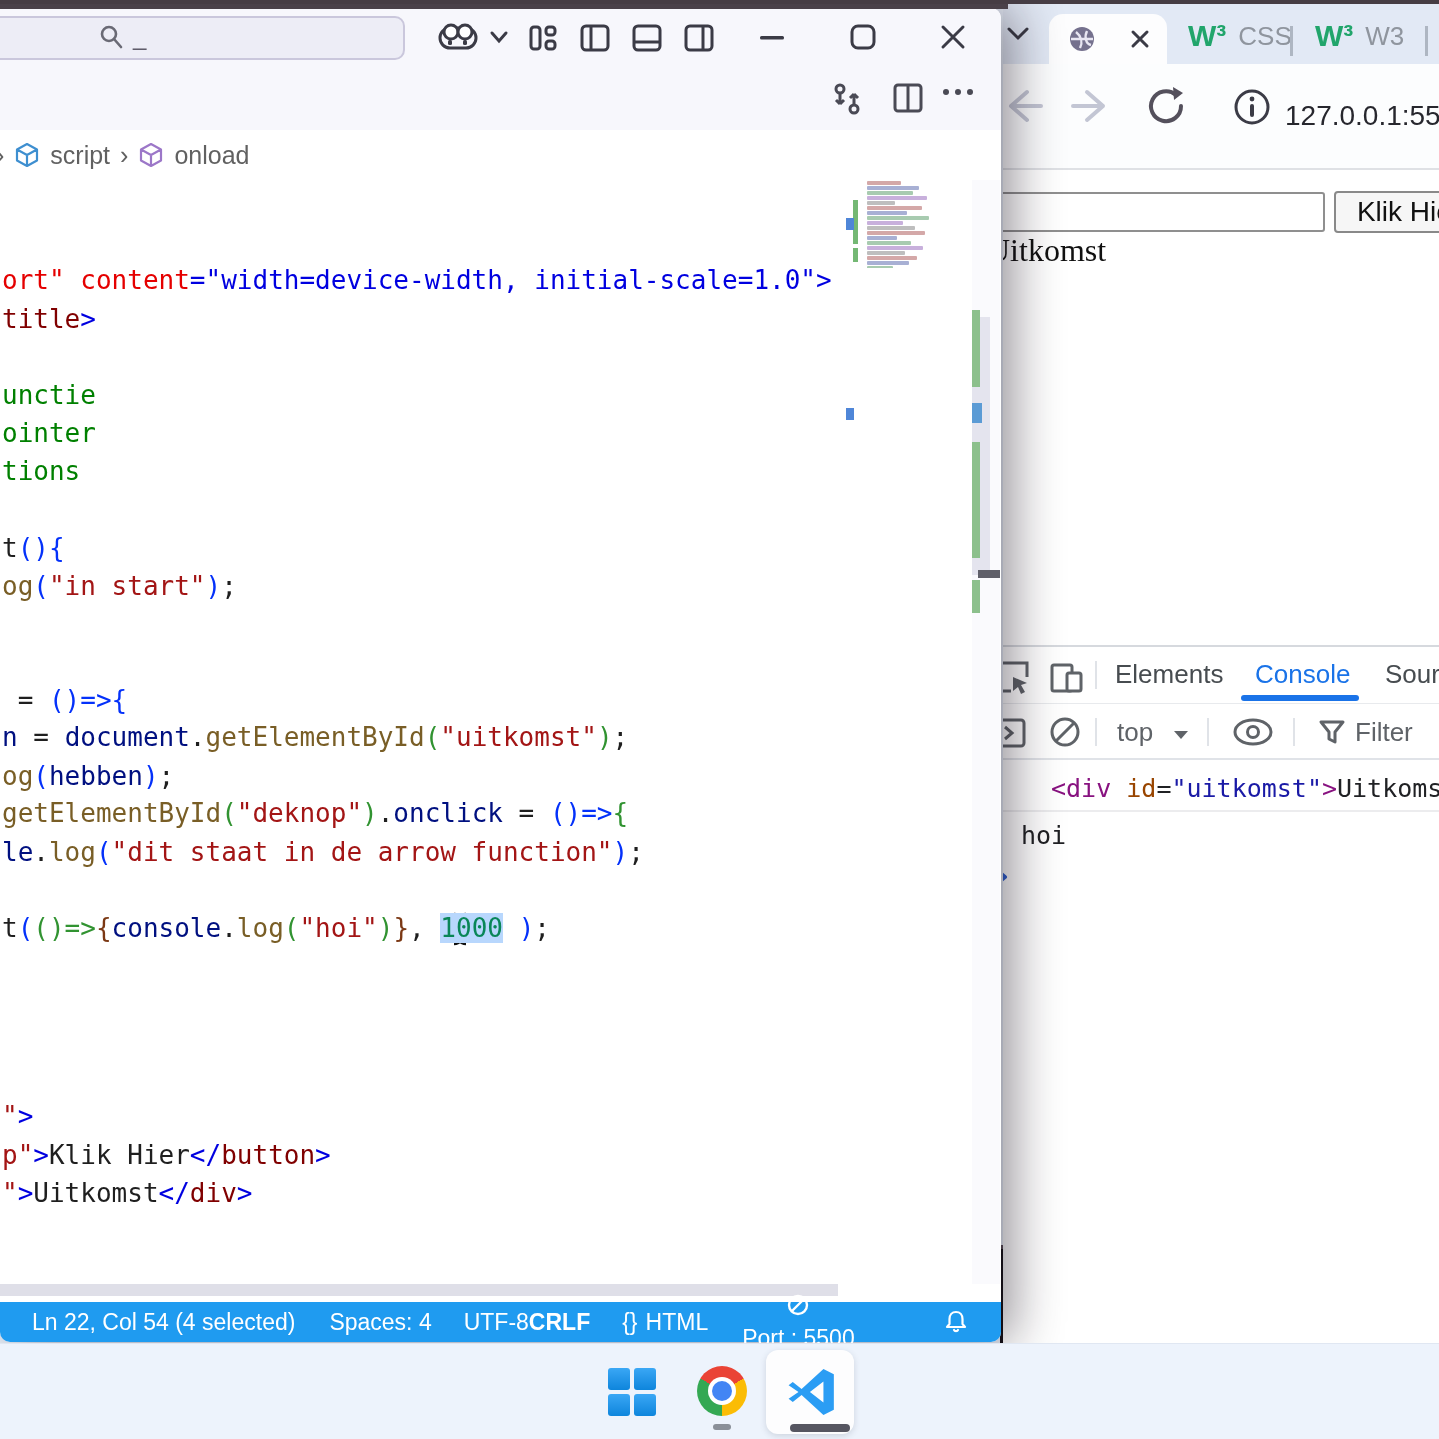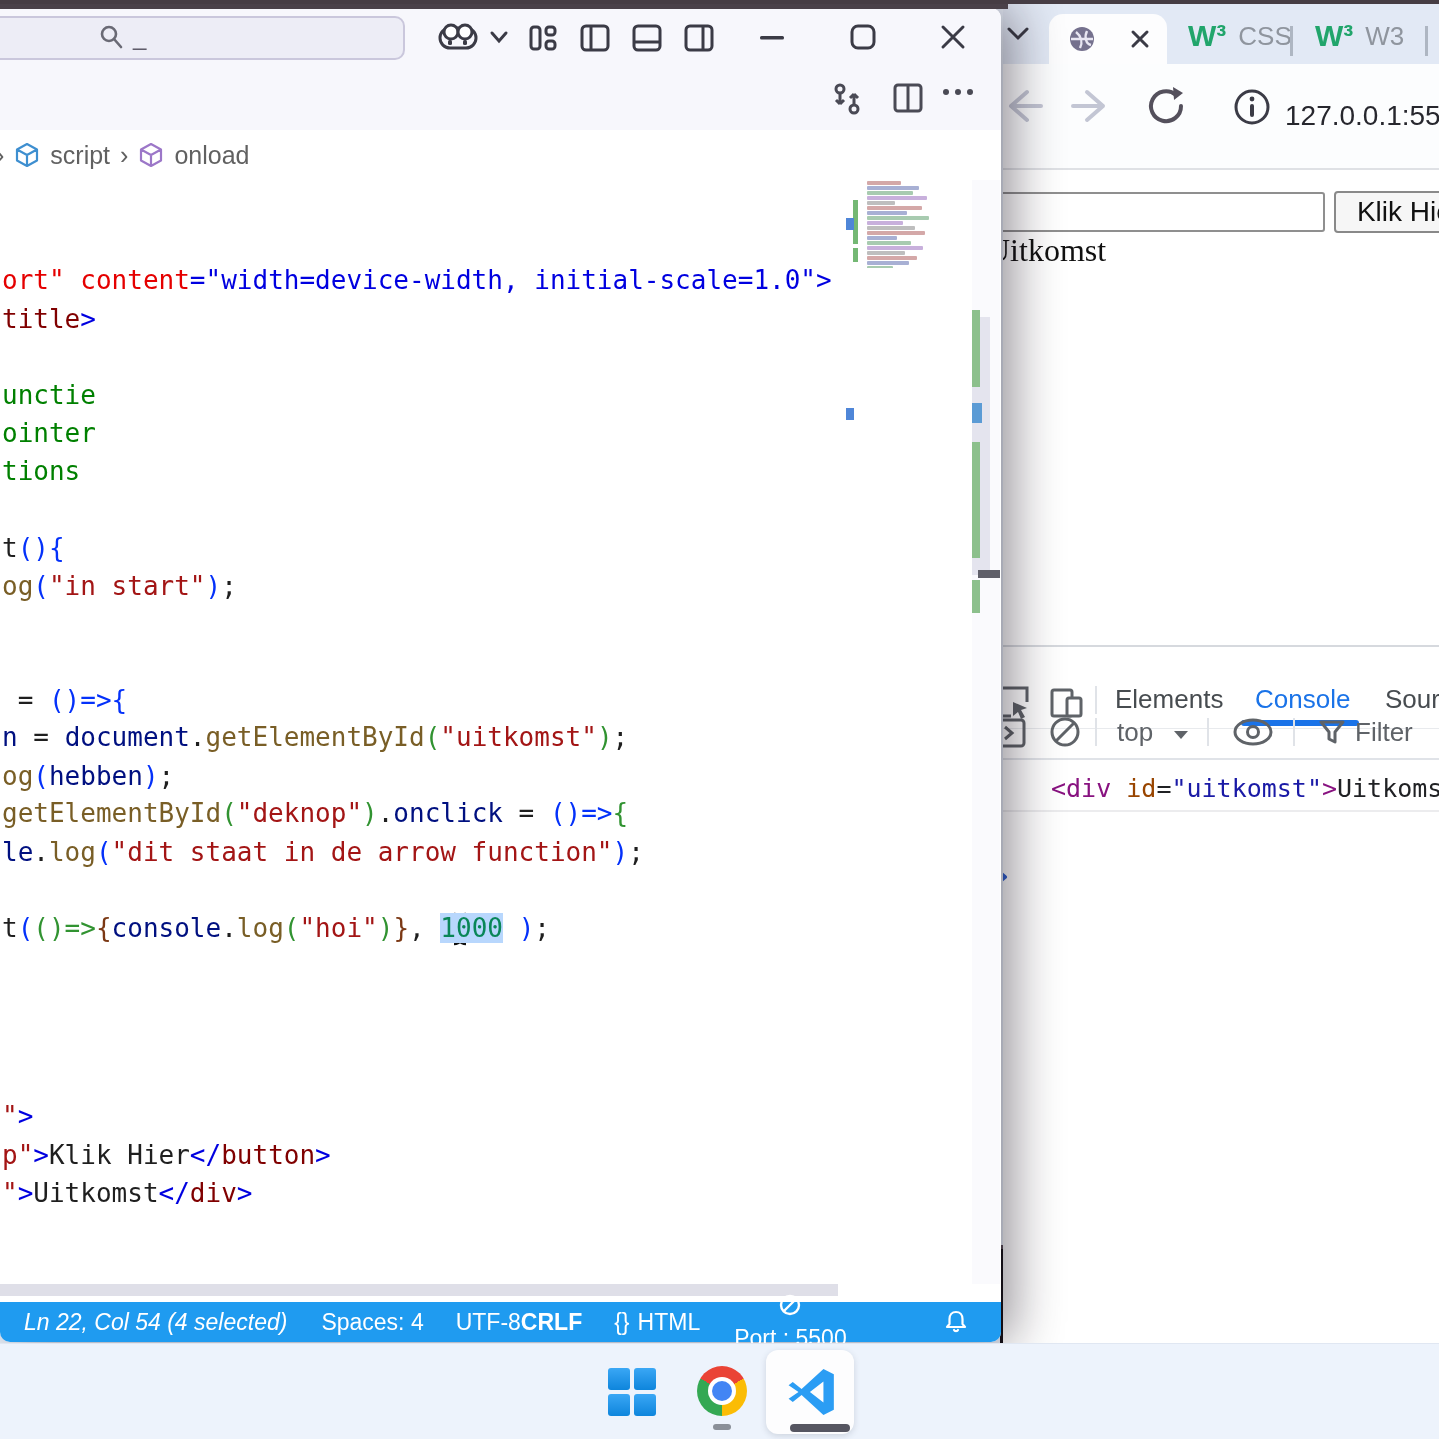--- a/index.html
+++ b/index.html
@@ -36,21 +36,21 @@
   .page-input { position:absolute; left:-20px; top:20px; width:342px; height:40px;
                 border:2px solid #8f8f8f; border-radius:3px; background:#fff; font-size:24px; padding:0 8px; }
   .page-button { position:absolute; left:331px; top:19px; width:150px; height:42px;
                  border:2px solid #898989; border-radius:4px; background:#f6f6f6;
                  font-size:28px; color:#111; font-family:"Liberation Sans", sans-serif; }
   .page-output { position:absolute; left:-16px; top:60px; font-family:"Liberation Serif", serif;
                  font-size:32px; color:#111; }
 
   .devtools { position:absolute; left:0; top:645px; width:100%; height:601px; background:#fff;
               border-top:2px solid #d6d9de; }
-  .dtrow1 { position:absolute; left:0; top:0; width:100%; height:57px; border-bottom:1px solid #e8eaed;margin-top:25px; }
+  .dtrow1 { position:absolute; left:0; top:0; width:100%; height:57px; border-bottom:1px solid #e8eaed; }
   .dtrow2 { position:absolute; left:0; top:57px; width:100%; height:56px; border-bottom:2px solid #e0e3e8; }
   .dt-tab { position:absolute; top:12px; font-size:26px; color:#474c50; }
   .dt-tab.active { color:#1a73e8; }
   .dt-underline { position:absolute; left:238px; top:48px; width:118px; height:6px; background:#1a73e8; border-radius:4px; }
   .dt-sep { position:absolute; top:14px; width:2px; height:28px; background:#e0e3e8; }
   .dt-label { font-size:26px; color:#5f6368; }
   .console-area { position:absolute; left:0; top:113px; width:100%; height:488px; background:#fff; }
   .console-entry { position:absolute; left:0; width:100%; font-family:"DejaVu Sans Mono", monospace;
                    font-size:25px; white-space:pre; }
   .console-entry.element { top:6px; height:46px; line-height:46px; padding-left:48px; border-bottom:2px solid #ececee; }
@@ -241,20 +241,21 @@
         <span class="dt-sep" style="left:290px;"></span>
         <span style="position:absolute; left:314px; top:13px;">
           <svg width="30" height="30" viewBox="0 0 30 30">
               <path d="M4 5 H26 L18 15 V25 L12 22 V15 Z" fill="none" stroke="#5f6368" stroke-width="3" stroke-linejoin="round"></path>
             </svg>
         </span>
         <span class="dt-label" style="position:absolute; left:352px; top:13px;">Filter</span>
       </div>
       <div class="console-area">
           <div class="console-entry element"><span class="c-tag">&lt;</span><span class="c-tag">div</span><span class="c-attr"> id</span><span class="c-text">=</span><span class="c-val">"uitkomst"</span><span class="c-tag">&gt;</span><span class="c-text">Uitkomst</span></div>
+          <div class="console-entry log"><span class="c-text">hoi</span></div>
         </div>
       <span class="console-prompt">
         <svg width="24" height="24" viewBox="0 0 24 24">
             <path d="M6 4 L16 12 L6 20" fill="none" stroke="#2d5fd0" stroke-width="4" stroke-linejoin="round"></path>
           </svg>
       </span>
     </div>
   </div>
 
   <div class="black-strip"></div>
@@ -428,21 +429,21 @@
         <div class="code-line" style="top: 653px;"><span class="tk-dblue">le</span><span class="tk-black">.</span><span class="tk-func">log</span><span class="tk-b1">(</span><span class="tk-str">"dit staat in de arrow function"</span><span class="tk-b1">)</span><span class="tk-black">;</span></div>
         <div class="code-line" style="top: 729px;"><span class="tk-black">t</span><span class="tk-b1">(</span><span class="tk-b2">()=&gt;</span><span class="tk-b3">{</span><span class="tk-dblue">console</span><span class="tk-black">.</span><span class="tk-func">log</span><span class="tk-b2">(</span><span class="tk-str">"hoi"</span><span class="tk-b2">)</span><span class="tk-b3">}</span><span class="tk-black">, </span><span class="tk-num tk-sel">1000</span><span class="tk-pl"> </span><span class="tk-b1">)</span><span class="tk-black">;</span></div>
         <div class="code-line" style="top: 917px;"><span class="tk-str">"</span><span class="tk-kblue">&gt;</span></div>
         <div class="code-line" style="top: 956px;"><span class="tk-str">p"</span><span class="tk-kblue">&gt;</span><span class="tk-black">Klik Hier</span><span class="tk-kblue">&lt;/</span><span class="tk-tag">button</span><span class="tk-kblue">&gt;</span></div>
         <div class="code-line" style="top: 994px;"><span class="tk-str">"</span><span class="tk-kblue">&gt;</span><span class="tk-black">Uitkomst</span><span class="tk-kblue">&lt;/</span><span class="tk-tag">div</span><span class="tk-kblue">&gt;</span></div>
       </div>
 
     <div class="hscrollbar"></div>
 
     <div class="statusbar">
-      <span class="sb-item" style="margin-left:24px;font-style:italic;">Ln 22, Col 54 (4 selected)</span>
+      <span class="sb-item" style="margin-left:32px;">Ln 22, Col 54 (4 selected)</span>
       <span class="sb-item" style="margin-left:34px;">Spaces: 4</span>
       <span class="sb-item" style="margin-left:32px;">UTF-8</span>
       <span class="sb-item" style="font-weight:bold;">CRLF</span>
       <span class="sb-item" style="margin-left:32px;">
         <span>{}</span>
         <span>HTML</span>
       </span>
       <span class="sb-item" style="margin-left:34px;flex-direction:column;">
         <span>
           <svg width="24" height="24" viewBox="0 0 24 24">

